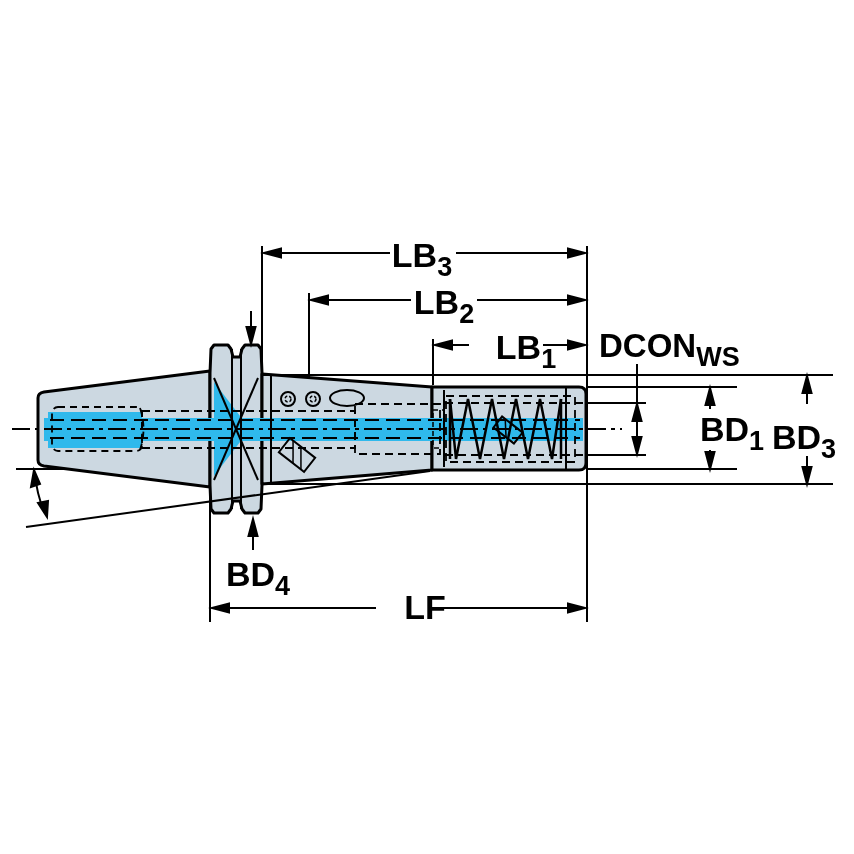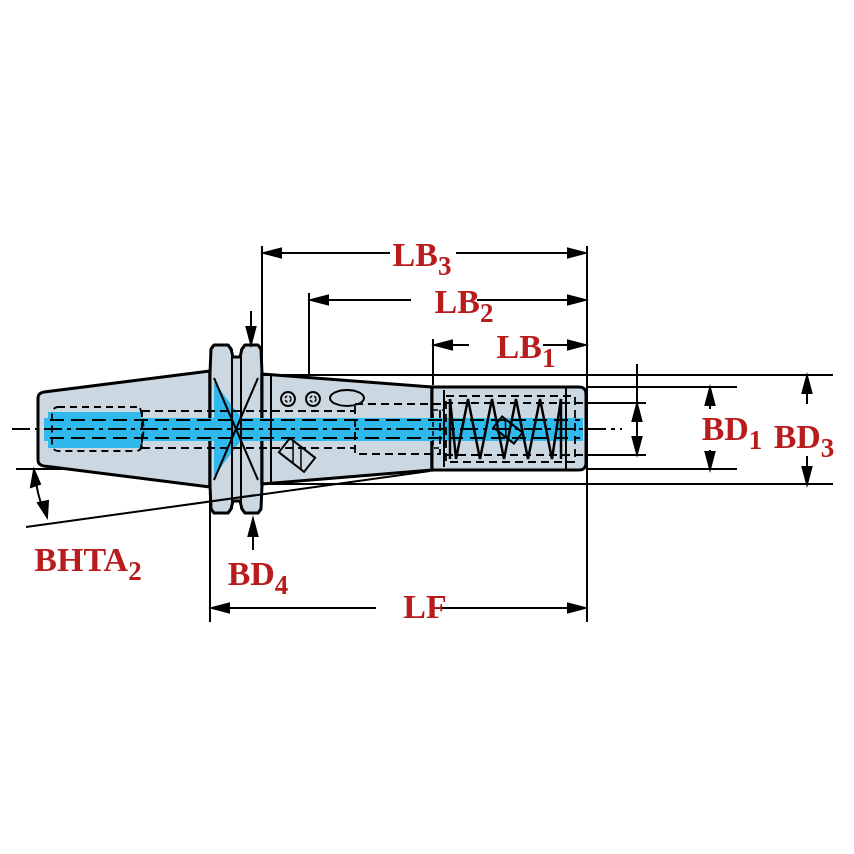--- a/index.html
+++ b/index.html
@@ -1,20 +1,20 @@
 <!DOCTYPE html>
 <html><head>
 <meta charset="utf-8">
 <style>
   html,body{margin:0;padding:0;background:#fff;}
   #stage{position:relative;width:854px;height:854px;background:#fff;overflow:hidden;
          font-family:"Liberation Sans", sans-serif;}
   #stage svg{position:absolute;left:0;top:0;}
   .dim-label{position:absolute;transform:translate(-50%,-50%);white-space:nowrap;
-             color:#b91c1c;font-weight:bold;font-size:34px;line-height:1;font-family:Liberation Serif, serif;}
+             color:#000000;font-weight:bold;font-size:34px;line-height:1;}
   .dim-label .sub{font-size:27px;position:relative;top:9px;}
   .dim-label.small{font-size:33px;}
   .lbl-dcon{transform:none;}
 </style>
 </head>
 <body>
 
 <div id="stage">
 
 <svg width="854" height="854" viewBox="0 0 854 854">
@@ -167,28 +167,28 @@
     <g>
       <path d="M 35,474 Q 37,496 45,513" fill="none"></path>
       <polygon points="34,470 31,487 40,484"></polygon>
       <polygon points="47,517 38,503 48,501"></polygon>
     </g>
   </g>
 </svg>
 
 <div class="dim-label" style="left:422px;top:255px;"><span>LB</span><span class="sub">3</span></div>
 
-<div class="dim-label" style="left:464px;top:302px;"><span>LB</span><span class="sub">2</span></div>
+<div class="dim-label" style="left:444px;top:302px;"><span>LB</span><span class="sub">2</span></div>
 
 <div class="dim-label" style="left:526px;top:347px;"><span>LB</span><span class="sub">1</span></div>
 
+<div class="dim-label small lbl-dcon" style="left:599px;top:329px;"><span>DCON</span><span class="sub">WS</span></div>
 
 <div class="dim-label" style="left:732px;top:429px;"><span>BD</span><span class="sub">1</span></div>
 
 <div class="dim-label" style="left:804px;top:437px;"><span>BD</span><span class="sub">3</span></div>
 
 <div class="dim-label" style="left:258px;top:574px;"><span>BD</span><span class="sub">4</span></div>
 
-<div class="dim-label" style="left:88px;top:560px;"><span>BHTA</span><span class="sub">2</span></div>
 
 <div class="dim-label" style="left:425px;top:607px;"><span>LF</span><span class="sub"></span></div>
 
 </div>
 
 </body></html>

